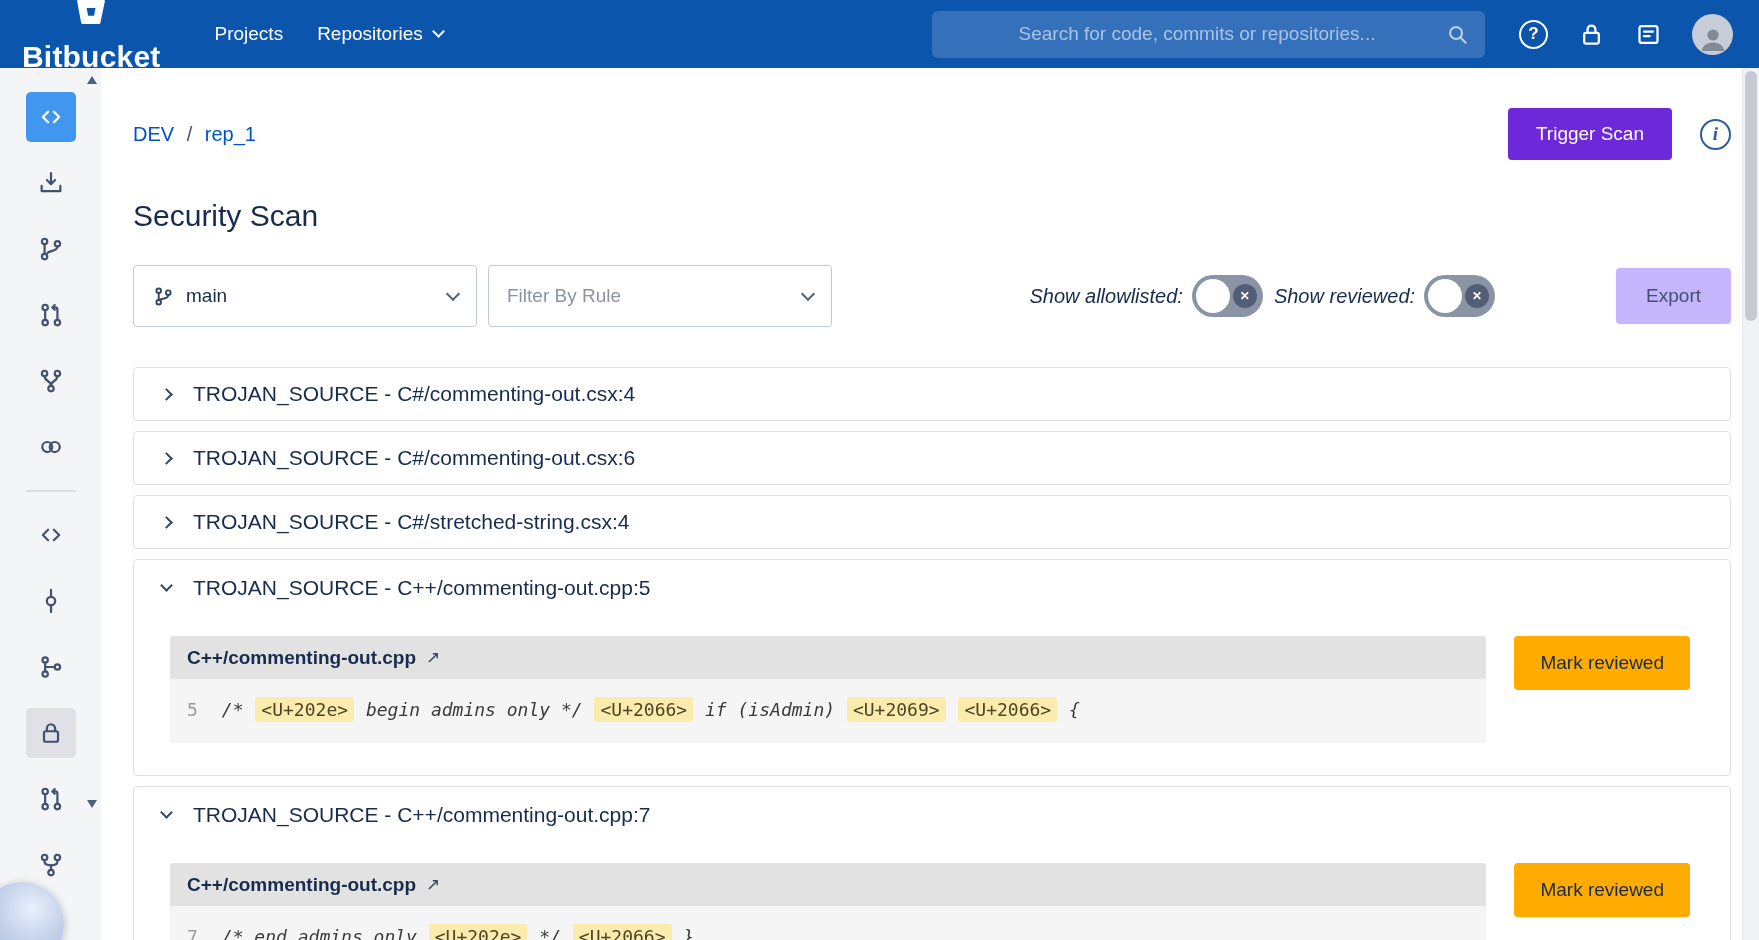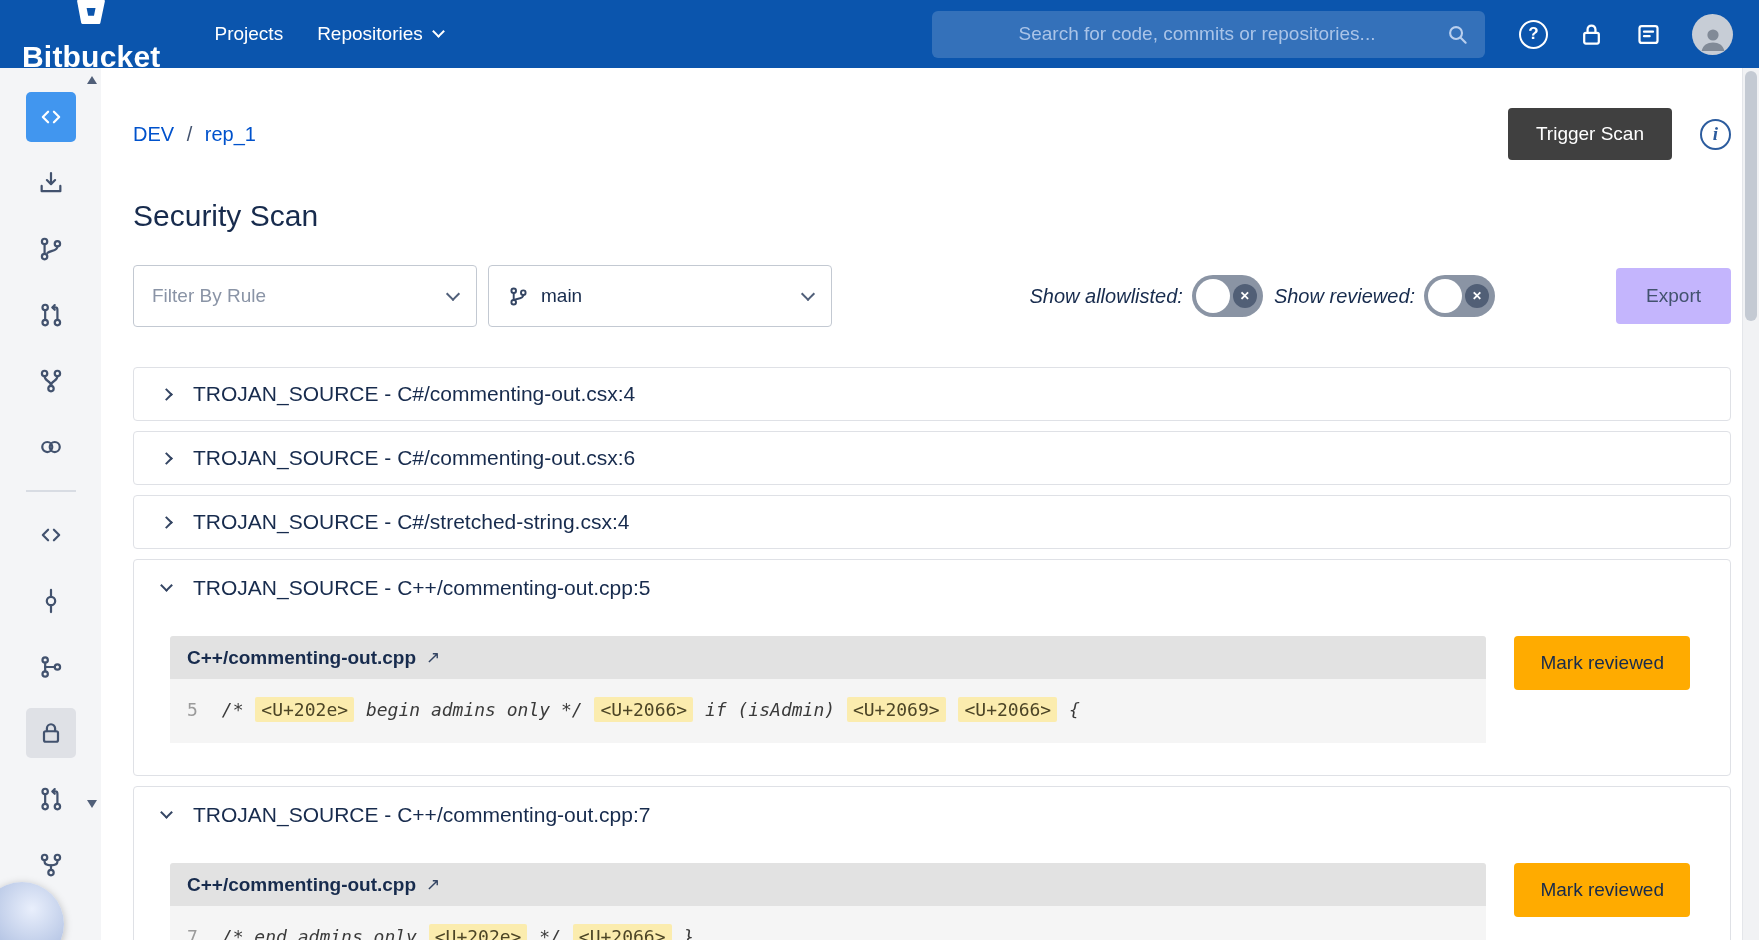--- a/index.html
+++ b/index.html
@@ -44,21 +44,21 @@
       background:radial-gradient(circle at 62% 32%, #e9effc 0%, #b9c8e6 55%, #8ea5cf 100%);
       box-shadow:0 2px 8px rgba(0,0,0,.25); cursor:pointer; }
 
   
   .content { flex:1; padding:0 28px 0 32px; position:relative; min-width:0; }
   .page-head { margin-top:40px; display:flex; align-items:center; justify-content:space-between; }
   .breadcrumb { font-size:20px; }
   .breadcrumb a { color:#0052CC; cursor:pointer; text-decoration:none; }
   .breadcrumb .sep { color:#42526E; margin:0 7px; }
   .head-actions { display:flex; align-items:center; gap:28px; }
-  .trigger-scan { background:#404040; color:#fff; border:0; border-radius:4px; font-size:19px; font-family:inherit; padding:15px 28px; cursor:pointer; }
+  .trigger-scan { background:#6d28d9; color:#fff; border:0; border-radius:4px; font-size:19px; font-family:inherit; padding:15px 28px; cursor:pointer; }
   .info-icon { width:31px; height:31px; border-radius:50%; border:2.6px solid #2c5c9e; color:#2c5c9e; font-size:19px; font-weight:700;
       display:flex; align-items:center; justify-content:center; cursor:pointer; font-family:"Liberation Serif", serif; font-style:italic; }
   .page-title { margin-top:39px; font-size:30px; font-weight:500; color:#172B4D; }
 
   .controls { margin-top:32px; display:flex; align-items:center; }
   .select { width:344px; height:62px; border:1px solid #c3c9d2; border-radius:4px; display:flex; align-items:center; padding:0 18px;
       font-size:19px; color:#172B4D; cursor:pointer; background:#fff; flex-shrink:0; }
   .select + .select { margin-left:11px; }
   .branch-ic svg { width:23px; height:23px; display:block; }
   .sel-label { margin-left:11px; }
@@ -296,35 +296,35 @@
         </div>
         <div class="head-actions">
           <button class="trigger-scan">Trigger Scan</button>
           <span class="info-icon">i</span>
         </div>
       </div>
 
       <h1 class="page-title">Security Scan</h1>
 
       <div class="controls">
-        <div class="select filter-select">
-          <span class="sel-label">Filter By Rule</span>
-          <span class="sel-chev"></span>
-        </div>
         <div class="select branch-select">
           <span class="branch-ic">
             <svg viewBox="0 0 24 24" fill="none" stroke="#344563" stroke-width="2" stroke-linecap="round">
                 <circle cx="7" cy="6" r="2.4"></circle>
                 <circle cx="7" cy="18" r="2.4"></circle>
                 <circle cx="17" cy="8" r="2.4"></circle>
                 <line x1="7" y1="8.4" x2="7" y2="15.6"></line>
                 <path d="M17 10.4c0 4.2-5.5 3.2-10 5.2"></path>
               </svg>
           </span>
           <span class="sel-label">main</span>
+          <span class="sel-chev"></span>
+        </div>
+        <div class="select filter-select">
+          <span class="sel-label">Filter By Rule</span>
           <span class="sel-chev"></span>
         </div>
         <div class="spacer"></div>
         <span class="toggle-label">Show allowlisted:</span>
         <span class="toggle">
           <span class="knob"></span>
           <span class="xmark">✕</span>
         </span>
         <span class="toggle-label">Show reviewed:</span>
         <span class="toggle">

